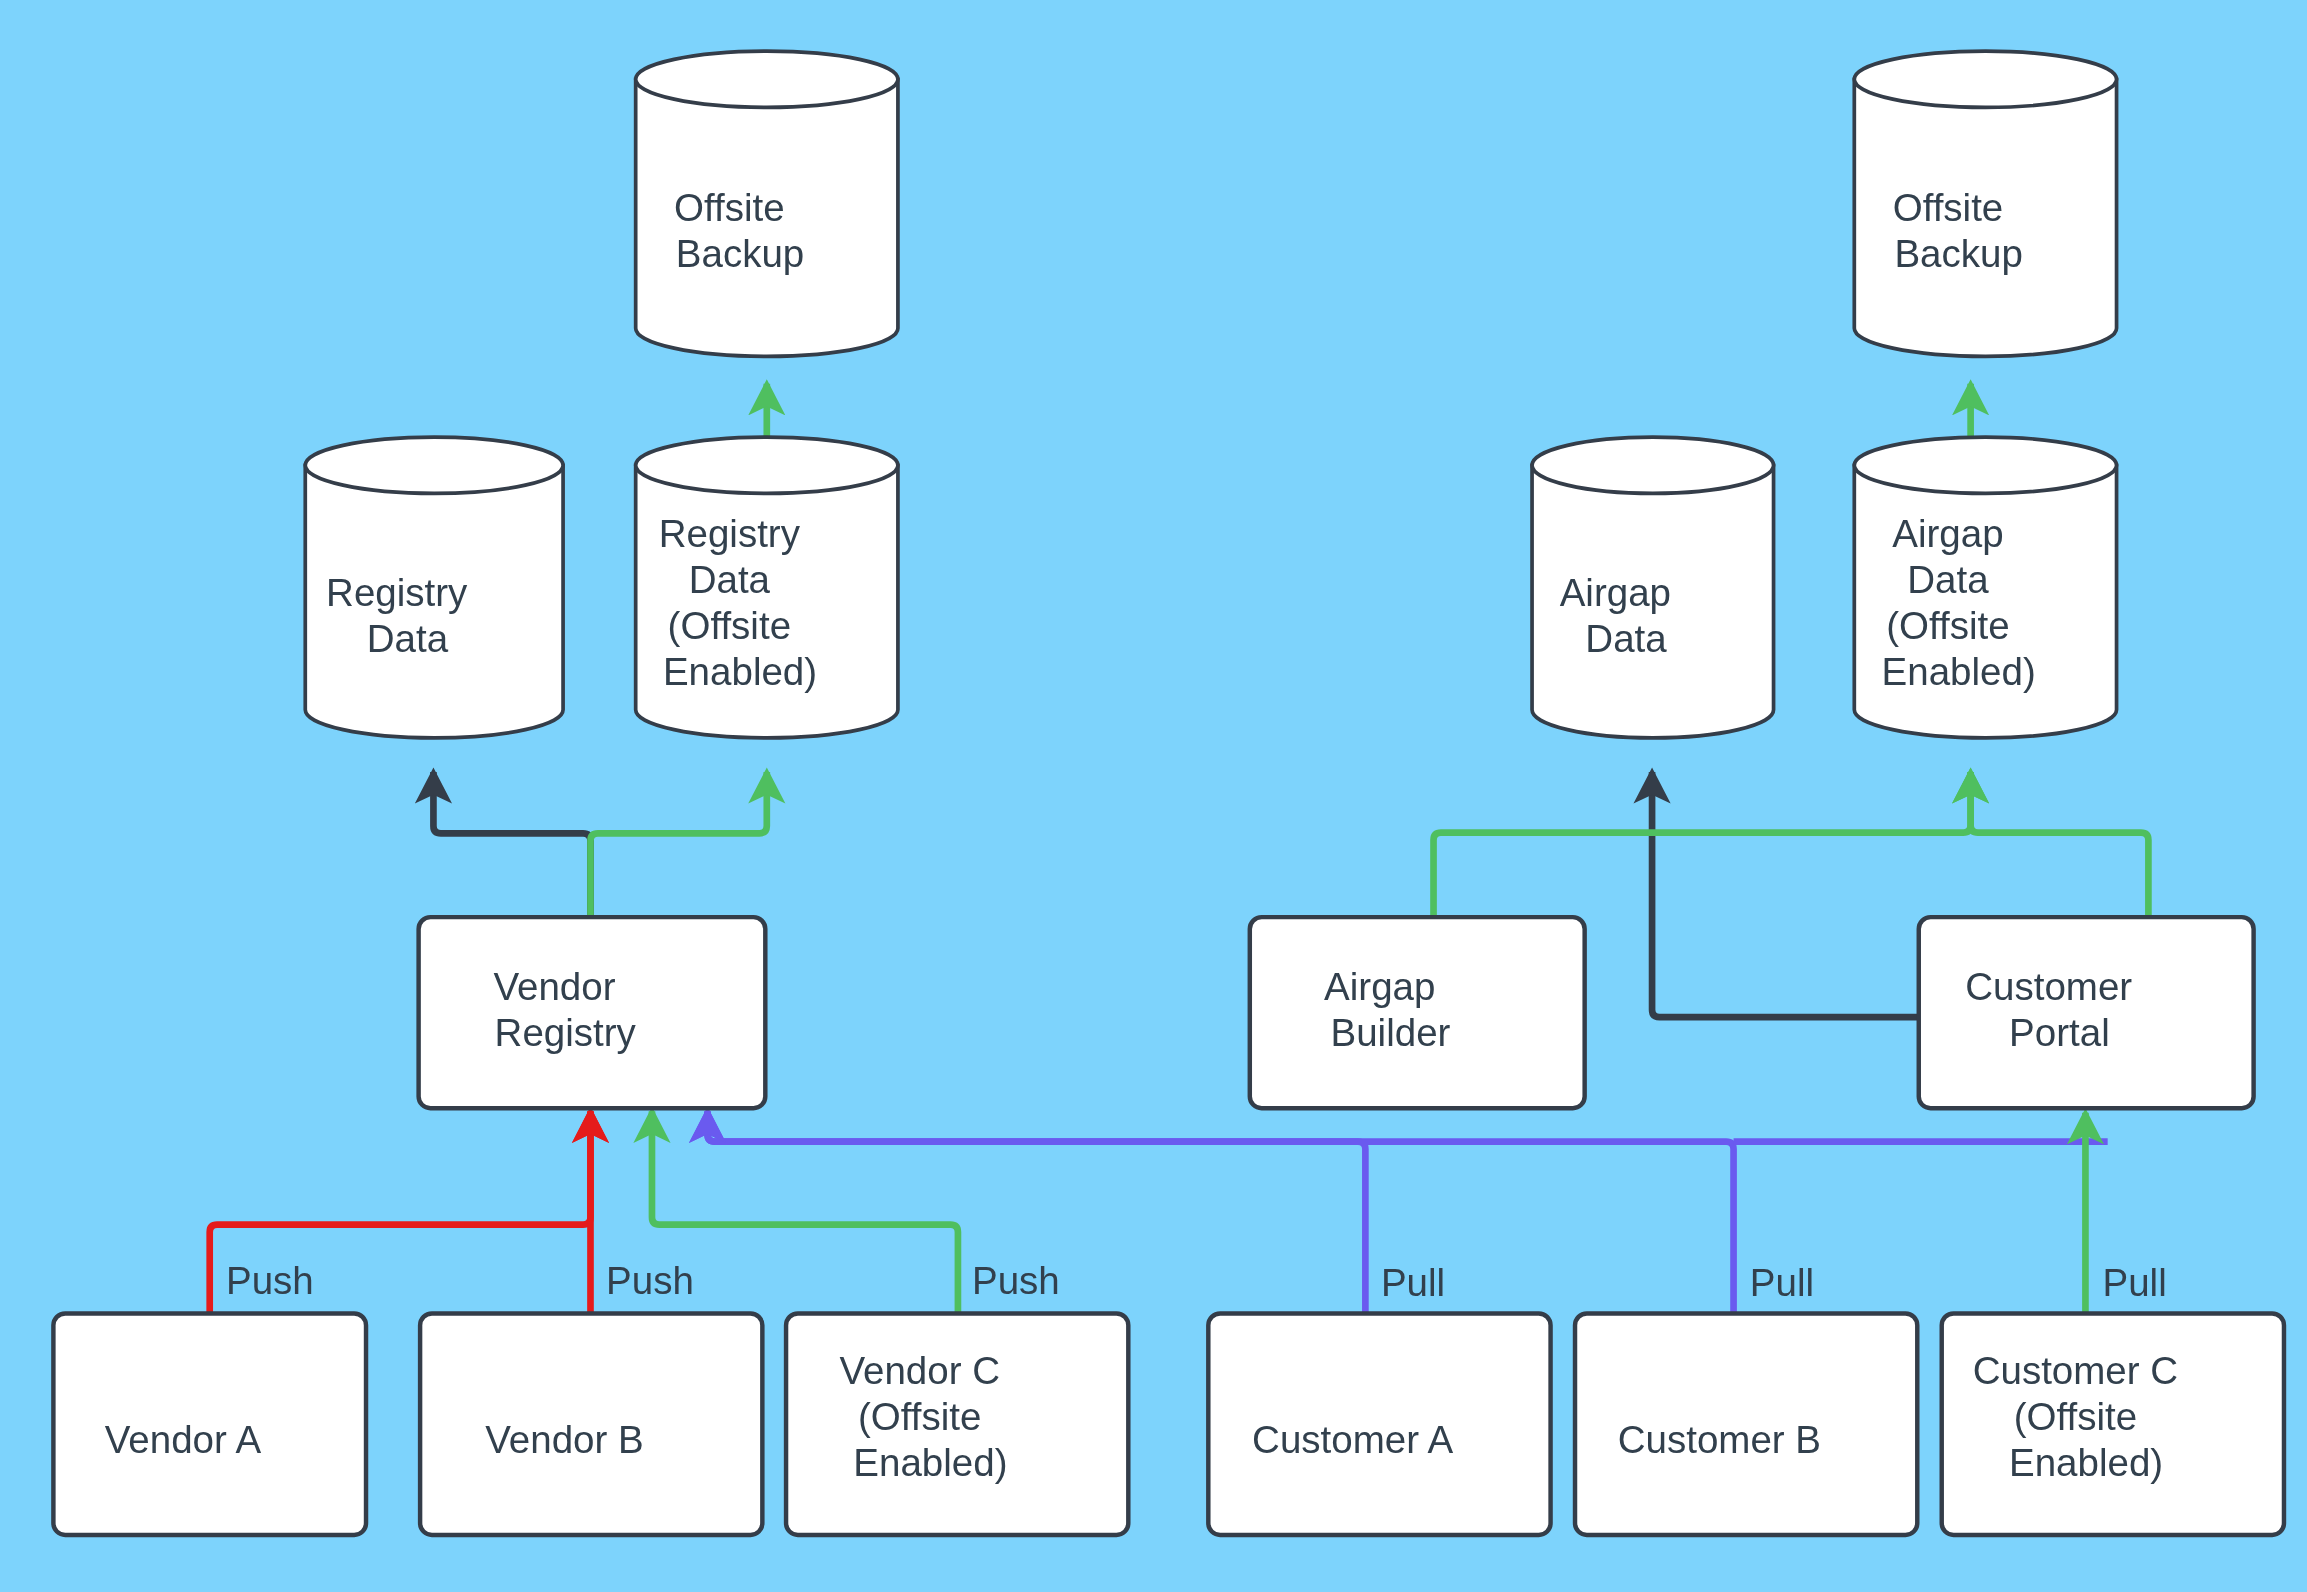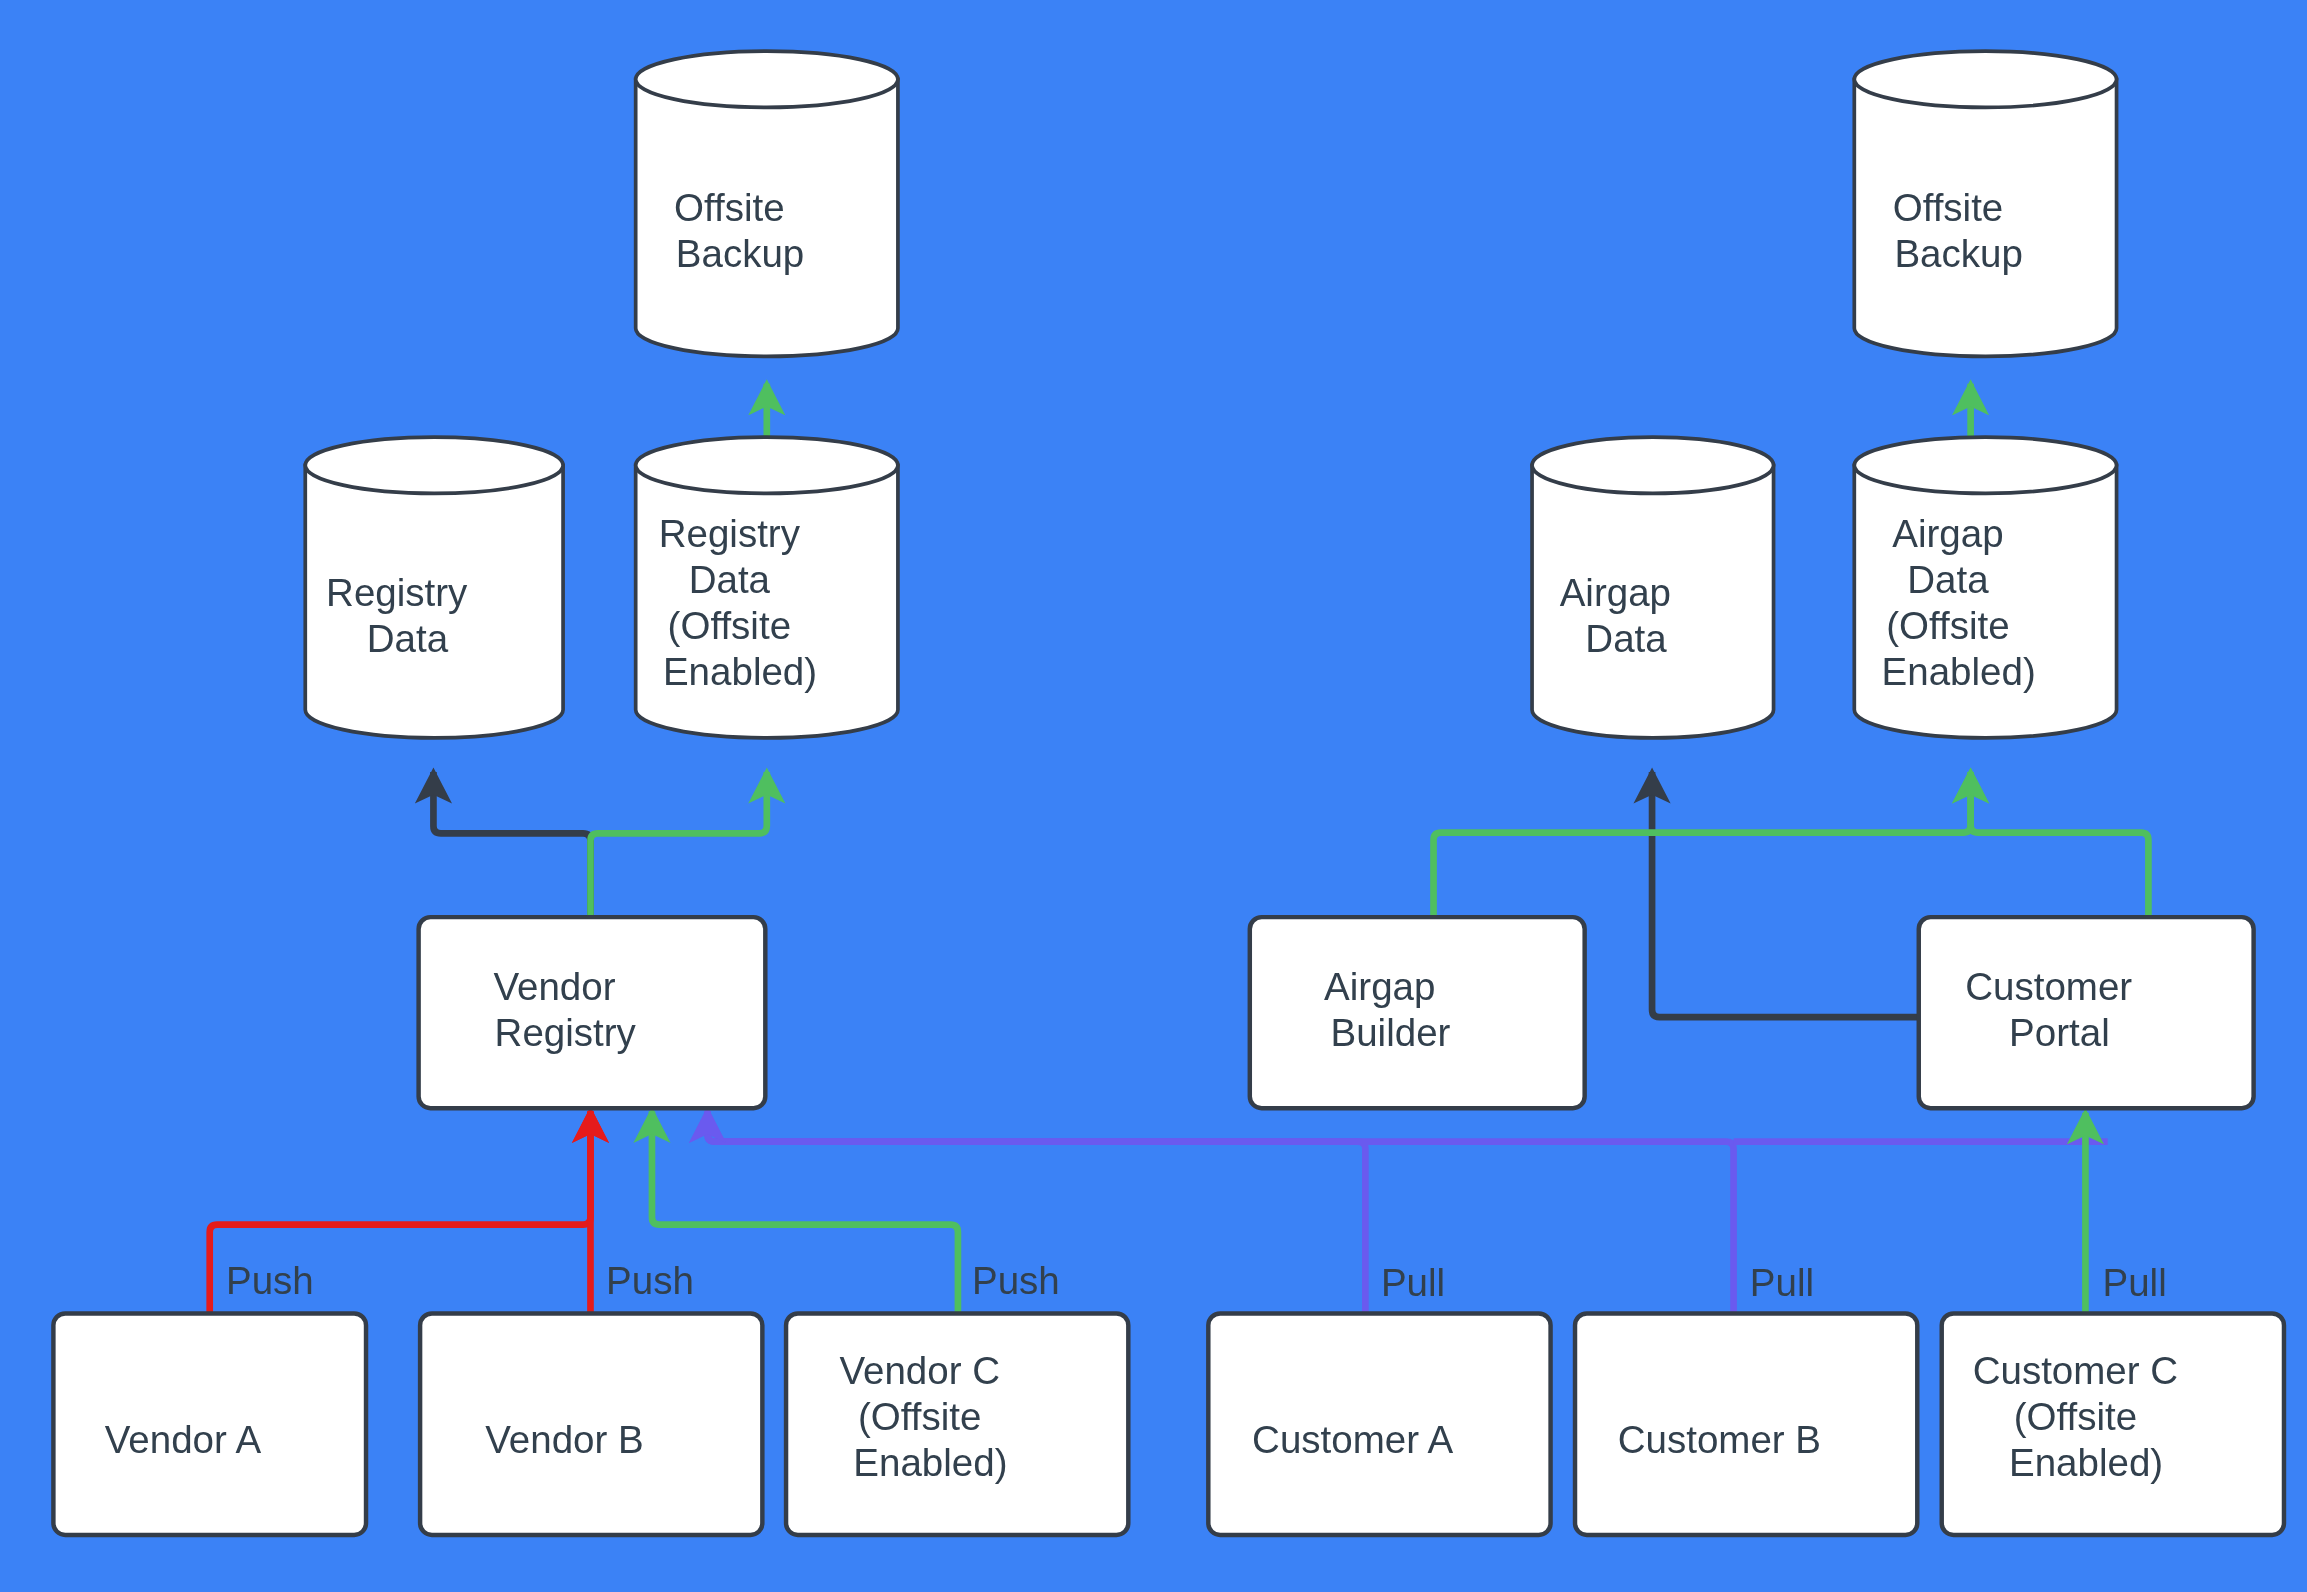--- a/index.html
+++ b/index.html
@@ -10,21 +10,21 @@
   body {
     width: 2307px;
     height: 1592px;
     overflow: hidden;
     font-family: "Liberation Sans", sans-serif;
   }
   #diagram-root {
     position: relative;
     width: 2307px;
     height: 1592px;
-    background: #3b82f6;
+    background: #7dd3fc;
   }
   svg.diagram {
     display: block;
     width: 2307px;
     height: 1592px;
   }
   .node-shape {
     fill: #ffffff;
     stroke: #343d49;
     stroke-width: 5;

